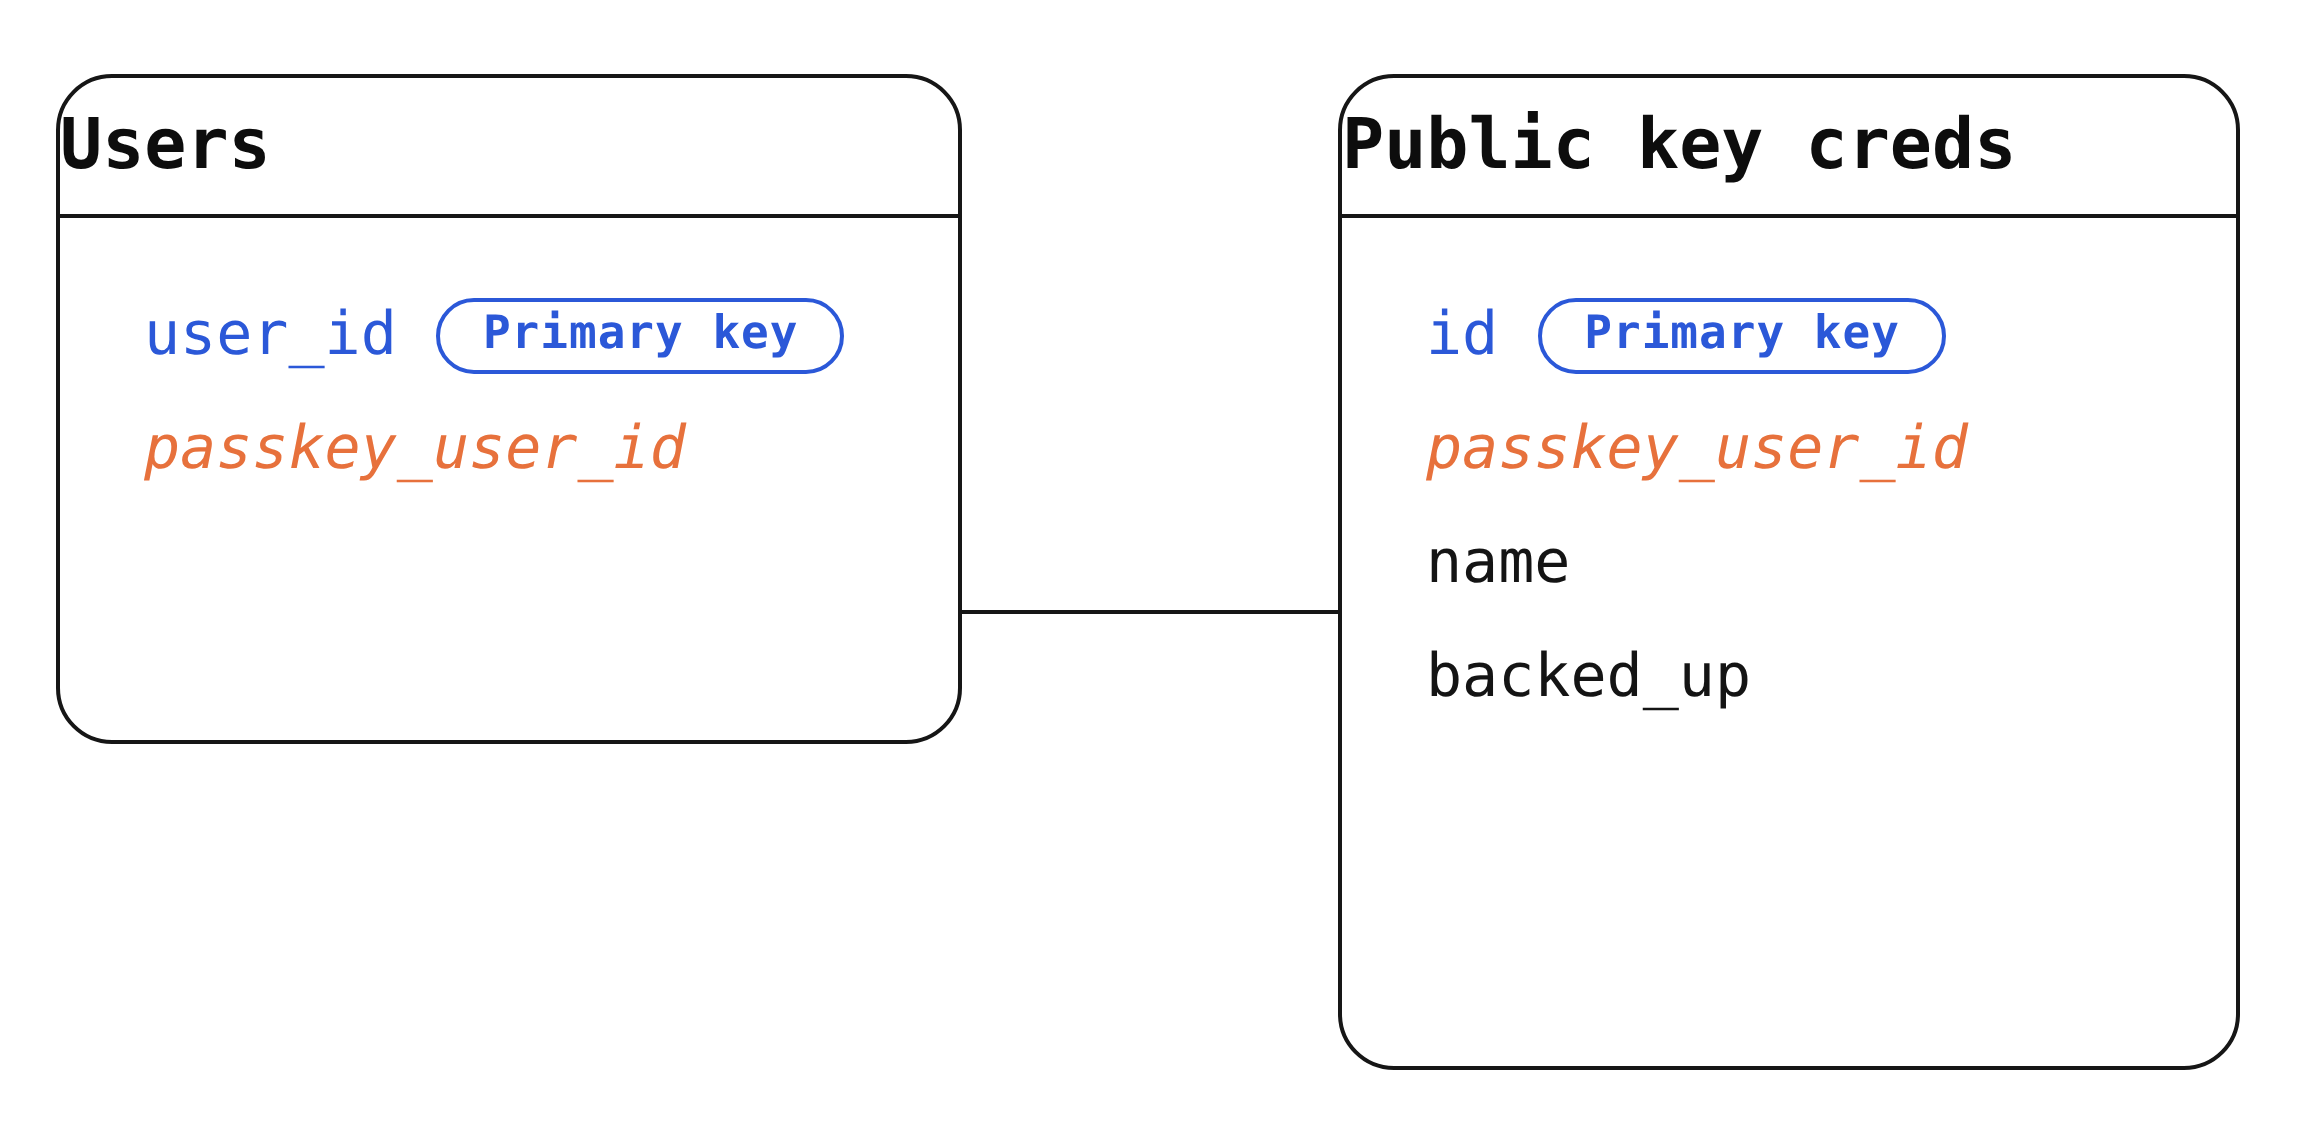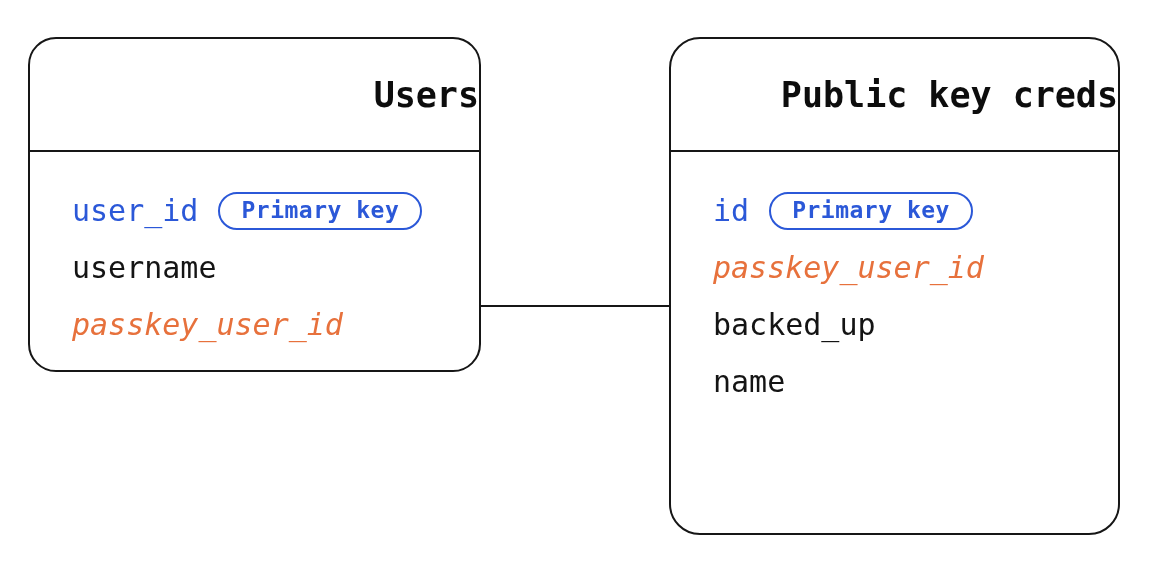--- a/index.html
+++ b/index.html
@@ -20,27 +20,27 @@
     background: var(--bg);
     overflow: hidden;
   }
   .table-node {
     position: absolute;
     background: var(--bg);
     border: 2px solid var(--ink);
     border-radius: 28px;
   }
   .table-node.users   { left: 28px;  top: 37px; width: 453px; height: 335px; }
-  .table-node.pkcreds { left: 669px; top: 37px; width: 451px; height: 498px; border-radius: 31px; }
+  .table-node.pkcreds { left: 669px; top: 37px; width: 451px; height: 498px; }
   .table-header {
-    height: 113px;
+    height: 70px;
     border-bottom: 2px solid var(--ink);
     display: flex;
     align-items: center;
-    justify-content: flex-end;
+    justify-content: flex-start;
   }
   .table-title {
     font-size: 35px;
     font-weight: bold;
     color: #0d0d0d;
     letter-spacing: 0;
     white-space: nowrap;
   }
   .table-body {
     padding: 30px 20px 0 42px;
@@ -88,44 +88,41 @@
   <div class="table-node users">
     <div class="table-header">
       <span class="table-title">Users</span>
     </div>
     <div class="table-body">
         <div class="row">
           <span class="field-name blue">user_id</span>
           <span class="badge">Primary key</span>
         </div>
         <div class="row">
-          <span class="field-name black">username</span>
-        </div>
-        <div class="row">
           <span class="field-name orange">passkey_user_id</span>
         </div>
       </div>
   </div>
 
   <div class="relationship-line"></div>
 
   <div class="table-node pkcreds">
     <div class="table-header">
       <span class="table-title">Public key creds</span>
     </div>
     <div class="table-body">
         <div class="row">
           <span class="field-name blue">id</span>
           <span class="badge">Primary key</span>
         </div>
         <div class="row">
           <span class="field-name orange">passkey_user_id</span>
         </div>
         <div class="row">
-          <span class="field-name black">backed_up</span>
+          <span class="field-name black">name</span>
         </div>
         <div class="row">
-          <span class="field-name black">name</span>
+          <span class="field-name black">backed_up</span>
         </div>
       </div>
   </div>
 
 </div>
 
 </body></html>

